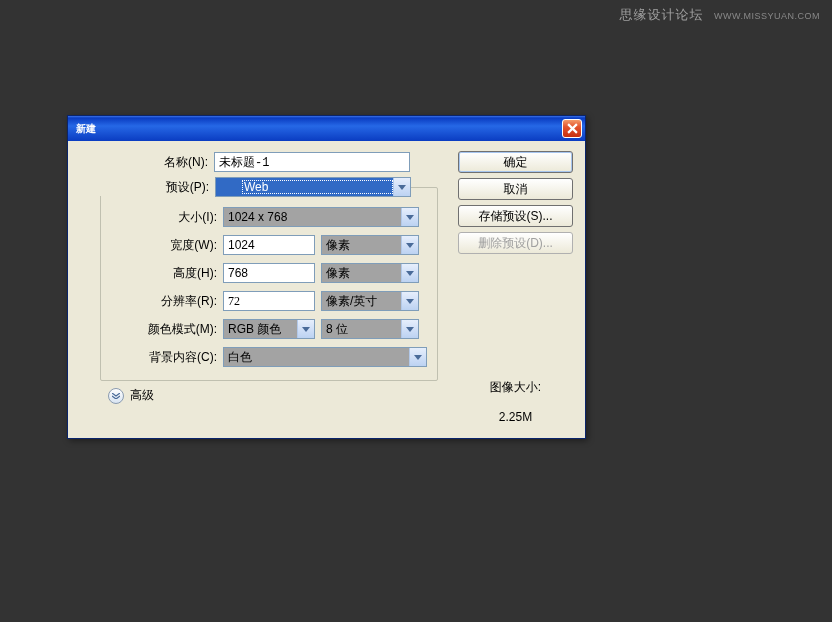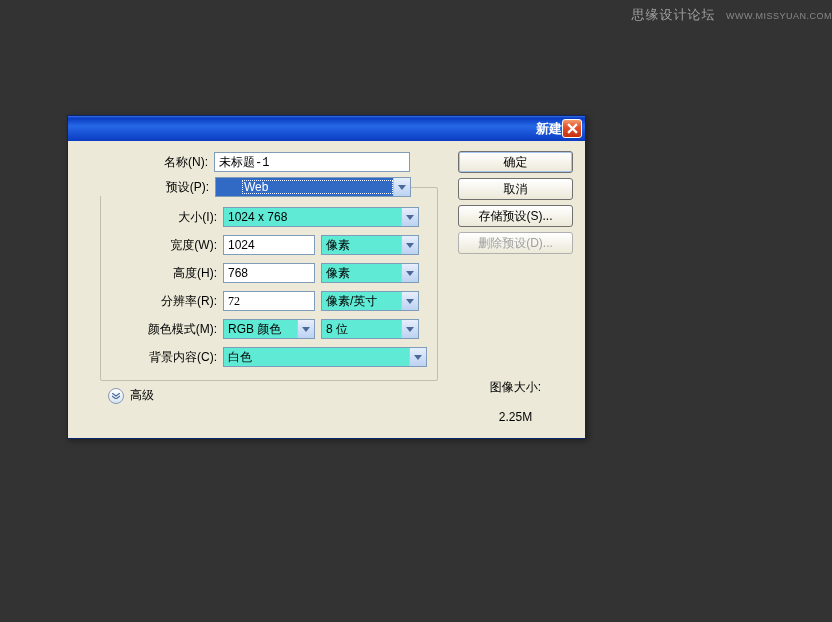--- a/index.html
+++ b/index.html
@@ -8,21 +8,21 @@
       height: 622px;
       background: #333333;
       font-family: "Microsoft YaHei", "SimSun", sans-serif;
       font-size: 12px;
       position: relative;
       overflow: hidden;
     }
     .watermark {
       position: absolute;
       top: 6px;
-      right: 0;
+      right: 12px;
       color: #a0a0a0;
       font-size: 13px;
       letter-spacing: 1px;
     }
     .watermark .sub {
       font-size: 9px;
       letter-spacing: 0.5px;
       color: #888;
       margin-left: 6px;
     }
@@ -37,21 +37,21 @@
     }
     .titlebar {
       height: 25px;
       background: linear-gradient(to bottom, #3a72e8 0%, #0a3cc1 8%, #2668e6 40%, #0a3cc1 100%);
       display: flex;
       align-items: center;
       padding: 0 3px 0 8px;
       color: #fff;
       font-weight: bold;
     }
-    .titlebar-text { flex: 1; font-size: 13px; text-align: right; }
+    .titlebar-text { flex: 1; font-size: 10px; }
     .close-btn {
       width: 20px;
       height: 19px;
       background: linear-gradient(to bottom, #f49b6a, #e4542e 40%, #c62f0e);
       border: 1px solid #fff;
       border-radius: 3px;
       display: flex;
       align-items: center;
       justify-content: center;
       cursor: pointer;
@@ -80,21 +80,21 @@
       height: 20px;
       border: 1px solid #7f9db9;
       background: #fff;
       padding: 0 4px;
       font-size: 12px;
       font-family: inherit;
     }
     .combo {
       height: 20px;
       border: 1px solid #7f9db9;
-      background: #5eead4;
+      background: #a3a3a3;
       display: flex;
       align-items: center;
       padding-left: 4px;
       position: relative;
     }
     .combo.selected {
       background: #316ac5;
       color: #fff;
       padding-left: 26px;
     }

